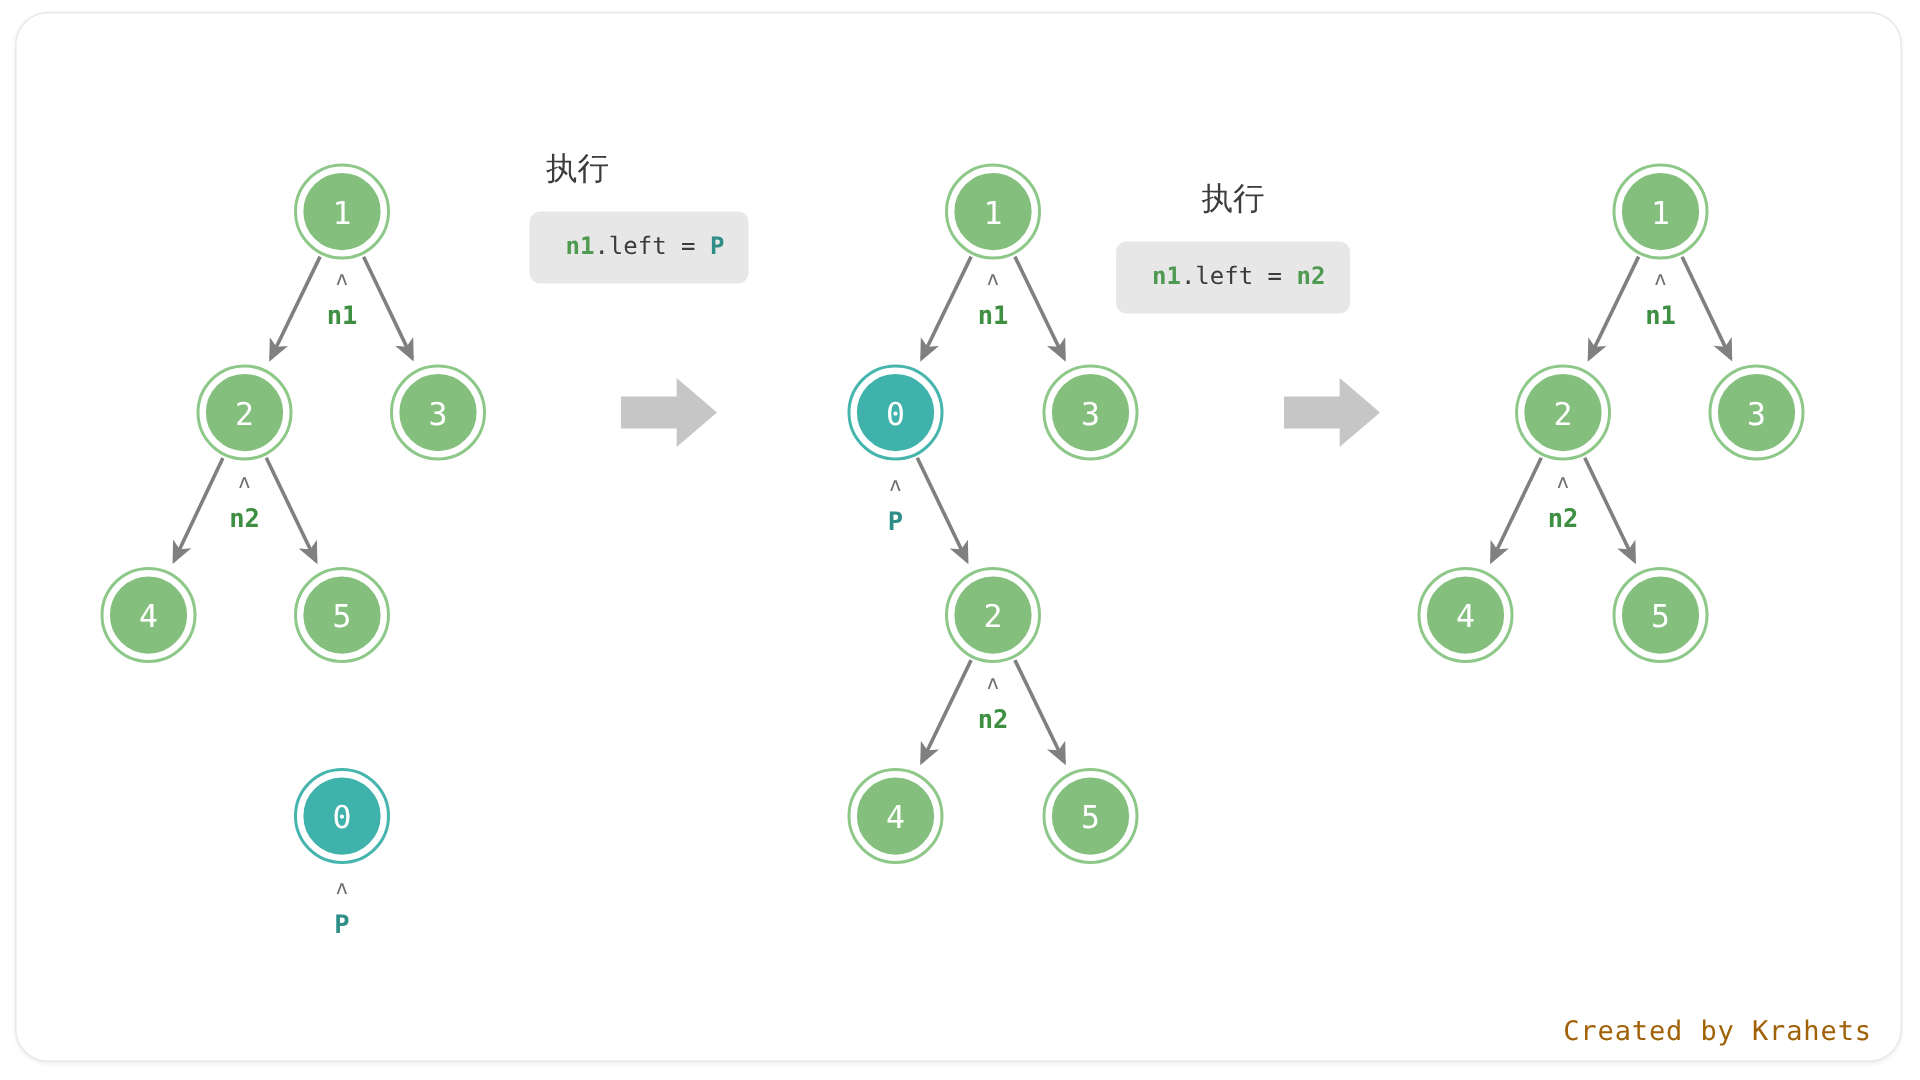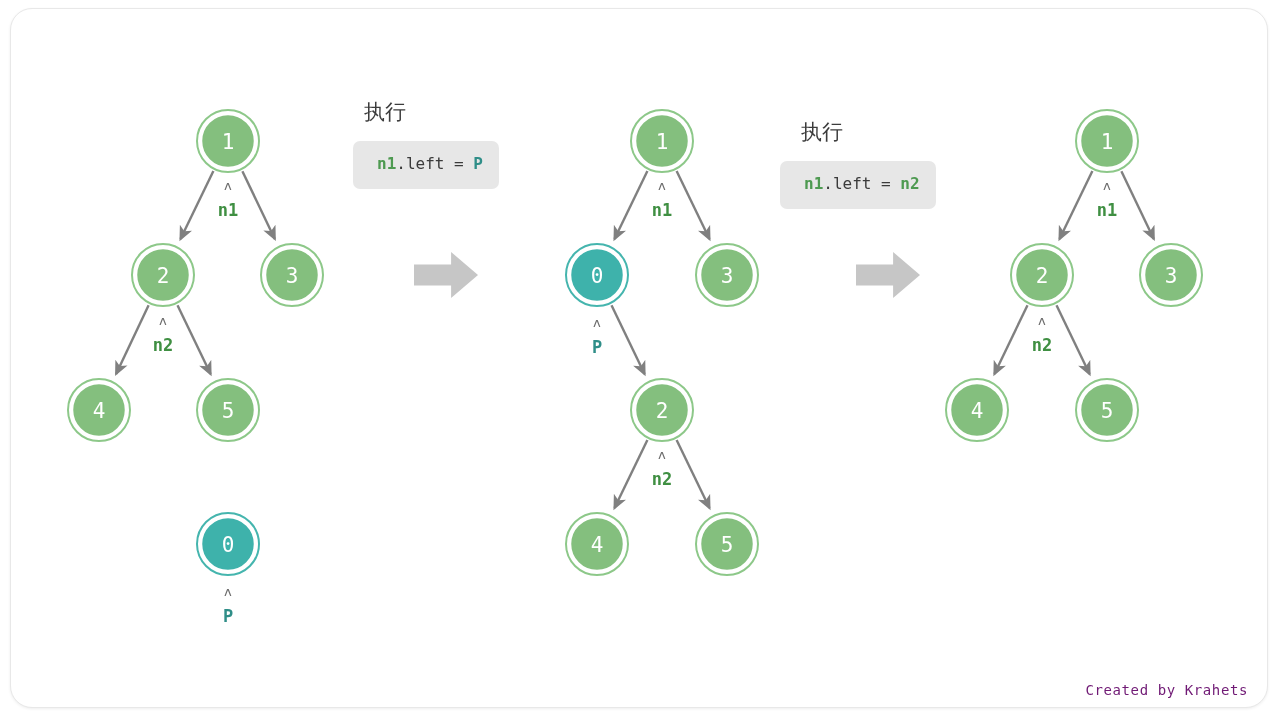--- a/index.html
+++ b/index.html
@@ -85,22 +85,22 @@
   }
   .codebox .kw-n  { color: #4e9a51; font-weight: bold; }
   .codebox .kw-p  { color: #2f8e88; font-weight: bold; }
   .codebox .plain { color: #3b3b3b; }
 
   .watermark {
     position: absolute;
     right: 32px;
     bottom: 22px;
     font-family: "DejaVu Sans Mono", "Liberation Mono", monospace;
-    font-size: 14px;
-    color: #701a75;
+    font-size: 18px;
+    color: #a16207;
     letter-spacing: 0.6px;
   }
 </style>
 </head>
 <body>
 
 <div id="stage">
   <div id="card"></div>
 
   <svg id="diagram" viewBox="0 0 1280 720" xmlns="http://www.w3.org/2000/svg">
@@ -232,17 +232,17 @@
     <g id="arrows-layer">
         <polygon points="414.0,264.4 451.1,264.4 451.1,252.0 478.0,275.0 451.1,298.0 451.1,285.6 414.0,285.6" fill="#c6c6c6"></polygon>
         <polygon points="856.0,264.4 893.1,264.4 893.1,252.0 920.0,275.0 893.1,298.0 893.1,285.6 856.0,285.6" fill="#c6c6c6"></polygon>
       </g>
   </svg>
 
   <div id="steps-layer">
       <div class="heading" style="left: 364px; top: 98px;">执行</div>
       <div class="codebox" style="left: 353px; top: 141px;"><div><span class="kw-n">n1</span><span class="plain">.left </span><span class="plain">= </span><span class="kw-p">P</span></div></div>
       <div class="heading" style="left: 801px; top: 118px;">执行</div>
-      <div class="codebox" style="left: 780px; top: 161px;"><div><span class="kw-n">n1</span><span class="plain">.left </span><span class="plain">= </span><span class="kw-n">n2</span></div></div>
+      <div class="codebox" style="left: 744px; top: 161px;"><div><span class="kw-n">n1</span><span class="plain">.left </span><span class="plain">= </span><span class="kw-n">n2</span></div></div>
     </div>
 
   <div class="watermark">Created by Krahets</div>
 </div>
 
 </body></html>

